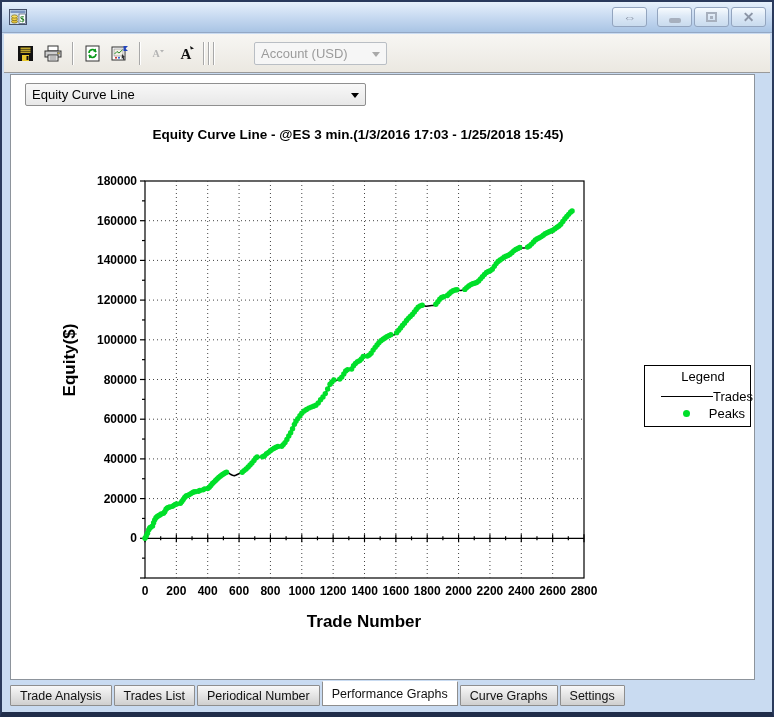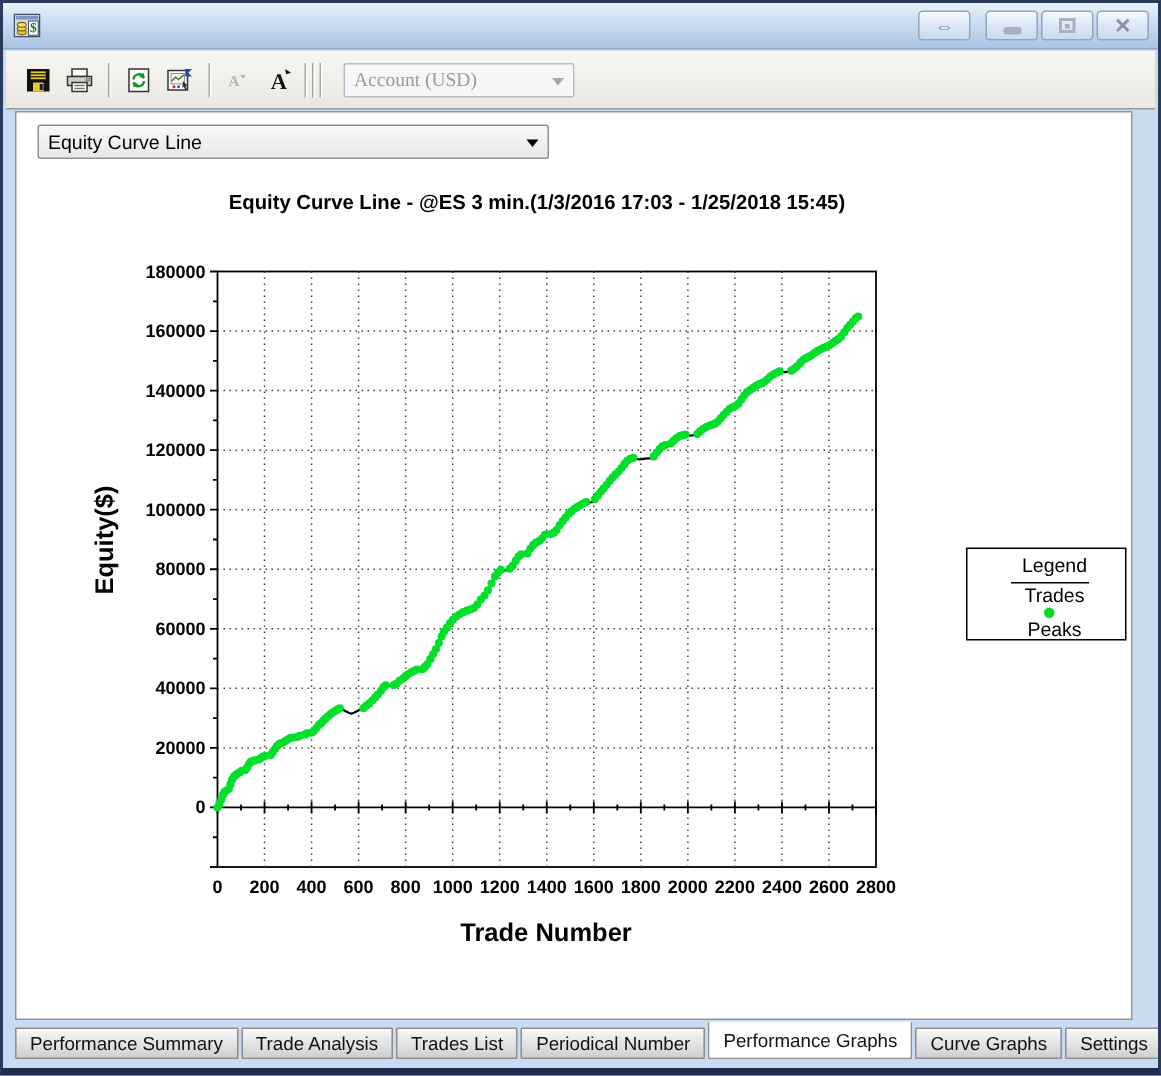--- a/index.html
+++ b/index.html
@@ -53,21 +53,21 @@
     font-size: 13px; color:#000; display:flex; align-items:center;
     padding: 0 20px 0 6px; border-radius: 2px;
   }
   .combo .arrow {
     position:absolute; right:6px; top:9px; width:0; height:0;
     border-left:4px solid transparent; border-right:4px solid transparent;
     border-top:5px solid #000;
   }
   .combo.disabled { color:#9b9b9b; background:#f6f6f6; border-color:#b9bec4; }
   .combo.disabled .arrow { border-top-color:#a9a9a9; }
-  .combo.account { width: 154px; margin-left: 13px; font-family: Liberation Serif, serif; }
+  .combo.account { width: 133px; margin-left: 38px; }
   .combo.range { width: 150px; margin-left: 34px; }
 
   
   .content {
     position: absolute; left: 8px; top: 72px; width: 745px; height: 606px;
     background: #fff; border: 1px solid #8d949c;
   }
   .combo.graphsel {
     position: absolute; left: 14px; top: 8px; width: 341px; height: 23px;
     background: linear-gradient(#f8f8f8,#e8e8e8); border-color:#8f8f8f;
@@ -77,21 +77,21 @@
   .axis-title { font: 600 17px "Liberation Sans", sans-serif; fill:#000; }
   .ticklab  { font: bold 12px "Liberation Sans", sans-serif; fill:#000; }
 
   
   .legend {
     position: absolute; left: 633px; top: 290px; width: 107px; height: 62px;
     background:#fff; border: 1px solid #000; font-size: 13px; color:#000;
     padding: 3px 5px 0 16px;
   }
   .legend-title { text-align: center; margin-bottom: 4px; }
-  .legend-row { display:flex; align-items:center; height: 17px; flex-direction: column; }
+  .legend-row { display:flex; align-items:center; height: 17px; }
   .legend-sample { width: 58px; display:flex; align-items:center; justify-content:flex-start; }
   .sample-line { width: 52px; height: 0; border-top: 1.5px solid #000; }
   .sample-dot { width: 7px; height: 7px; border-radius: 50%; margin-left: 22px; }
   .legend-label { flex:1; text-align: right; }
 
   
   .tabstrip {
     position: absolute; left: 8px; right: 4px; top: 679px; height: 27px;
     display: flex; align-items: flex-start;
   }
@@ -531,21 +531,20 @@
       <div class="legend-row">
         <span class="legend-sample">
             <span class="sample-dot" id="peak-sample-dot" style="background: rgb(0, 223, 42);"></span>
           </span>
         <span class="legend-label">Peaks</span>
       </div>
     </div>
   </div>
 
   <div class="tabstrip">
-    <div class="tab">Performance Summary</div>
     <div class="tab">Trade Analysis</div>
     <div class="tab">Trades List</div>
     <div class="tab">Periodical Number</div>
     <div class="tab active">Performance Graphs</div>
     <div class="tab">Curve Graphs</div>
     <div class="tab">Settings</div>
   </div>
 
 </div>
 

